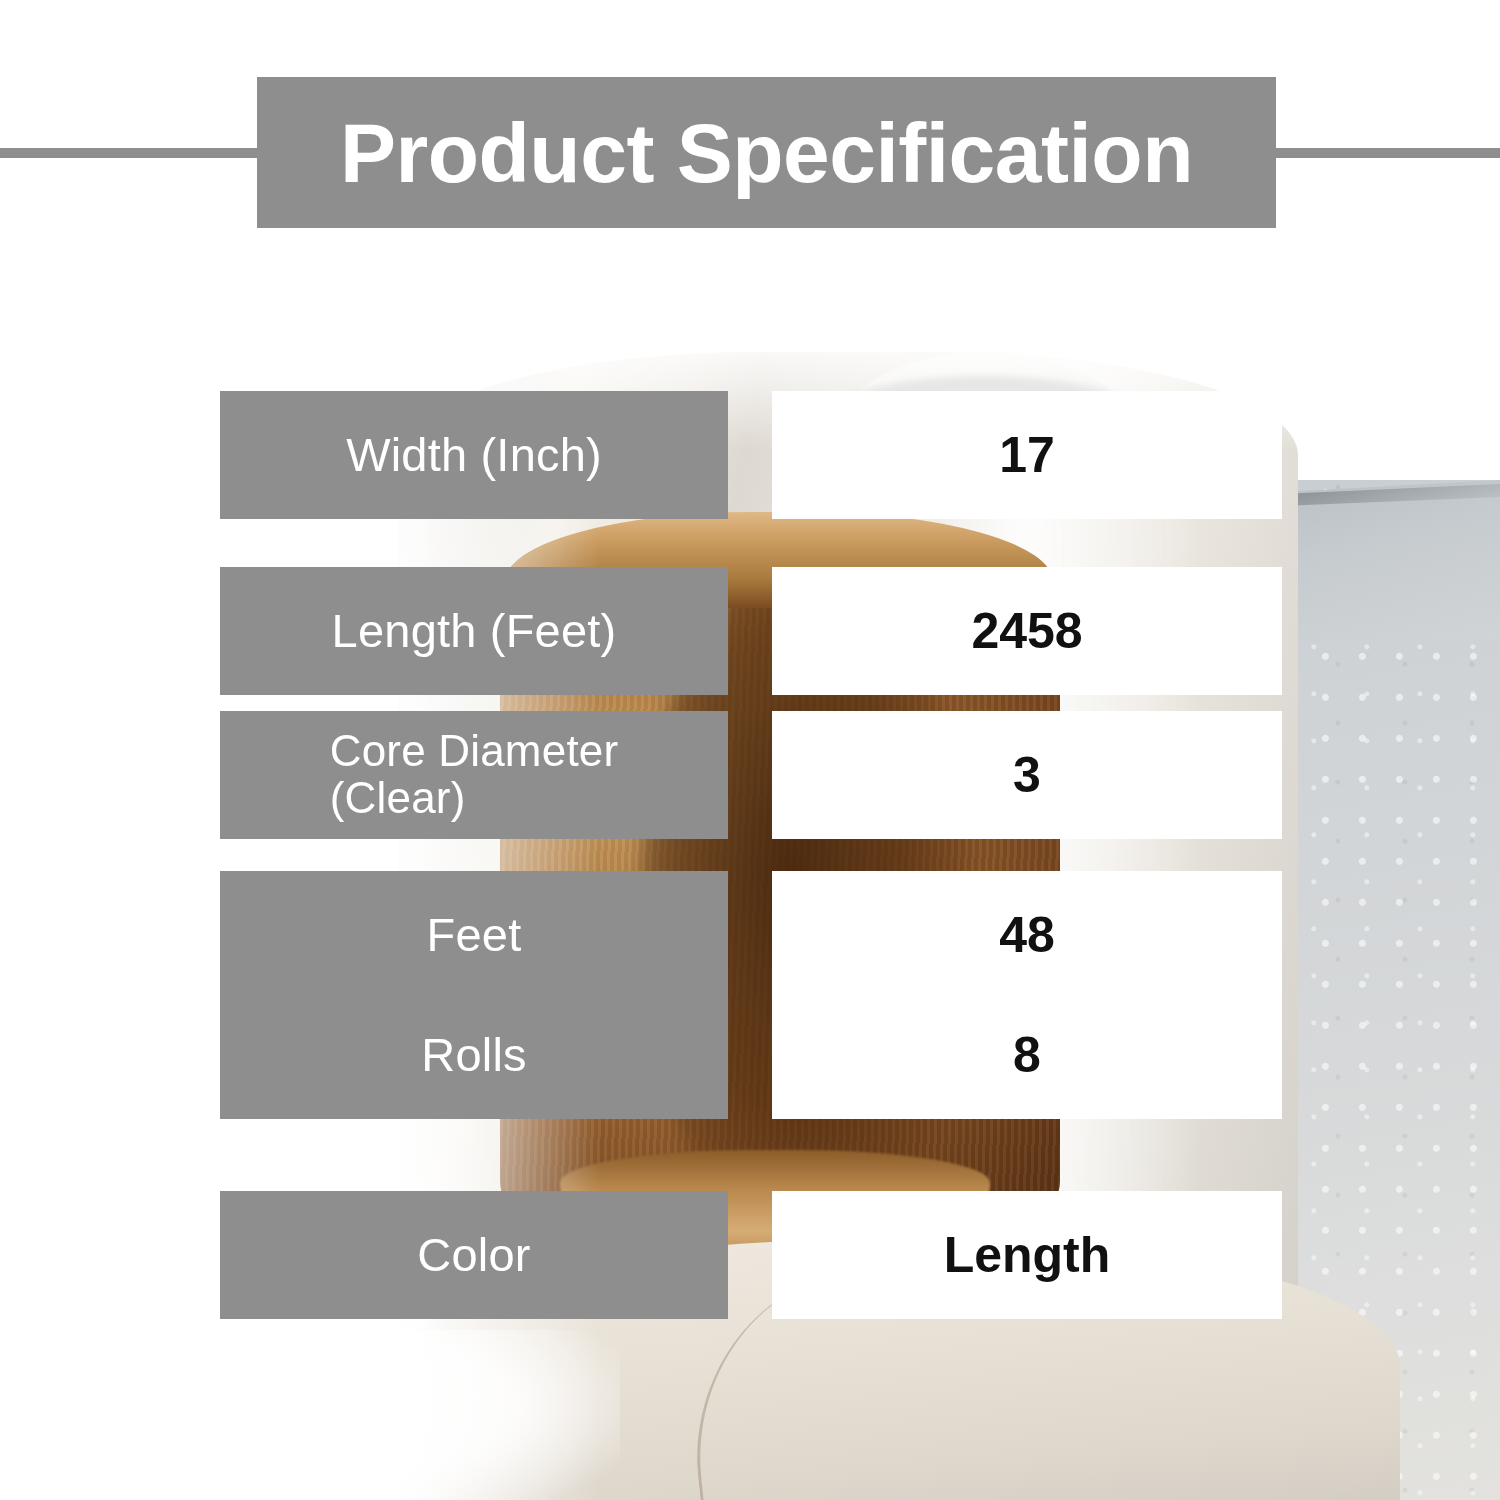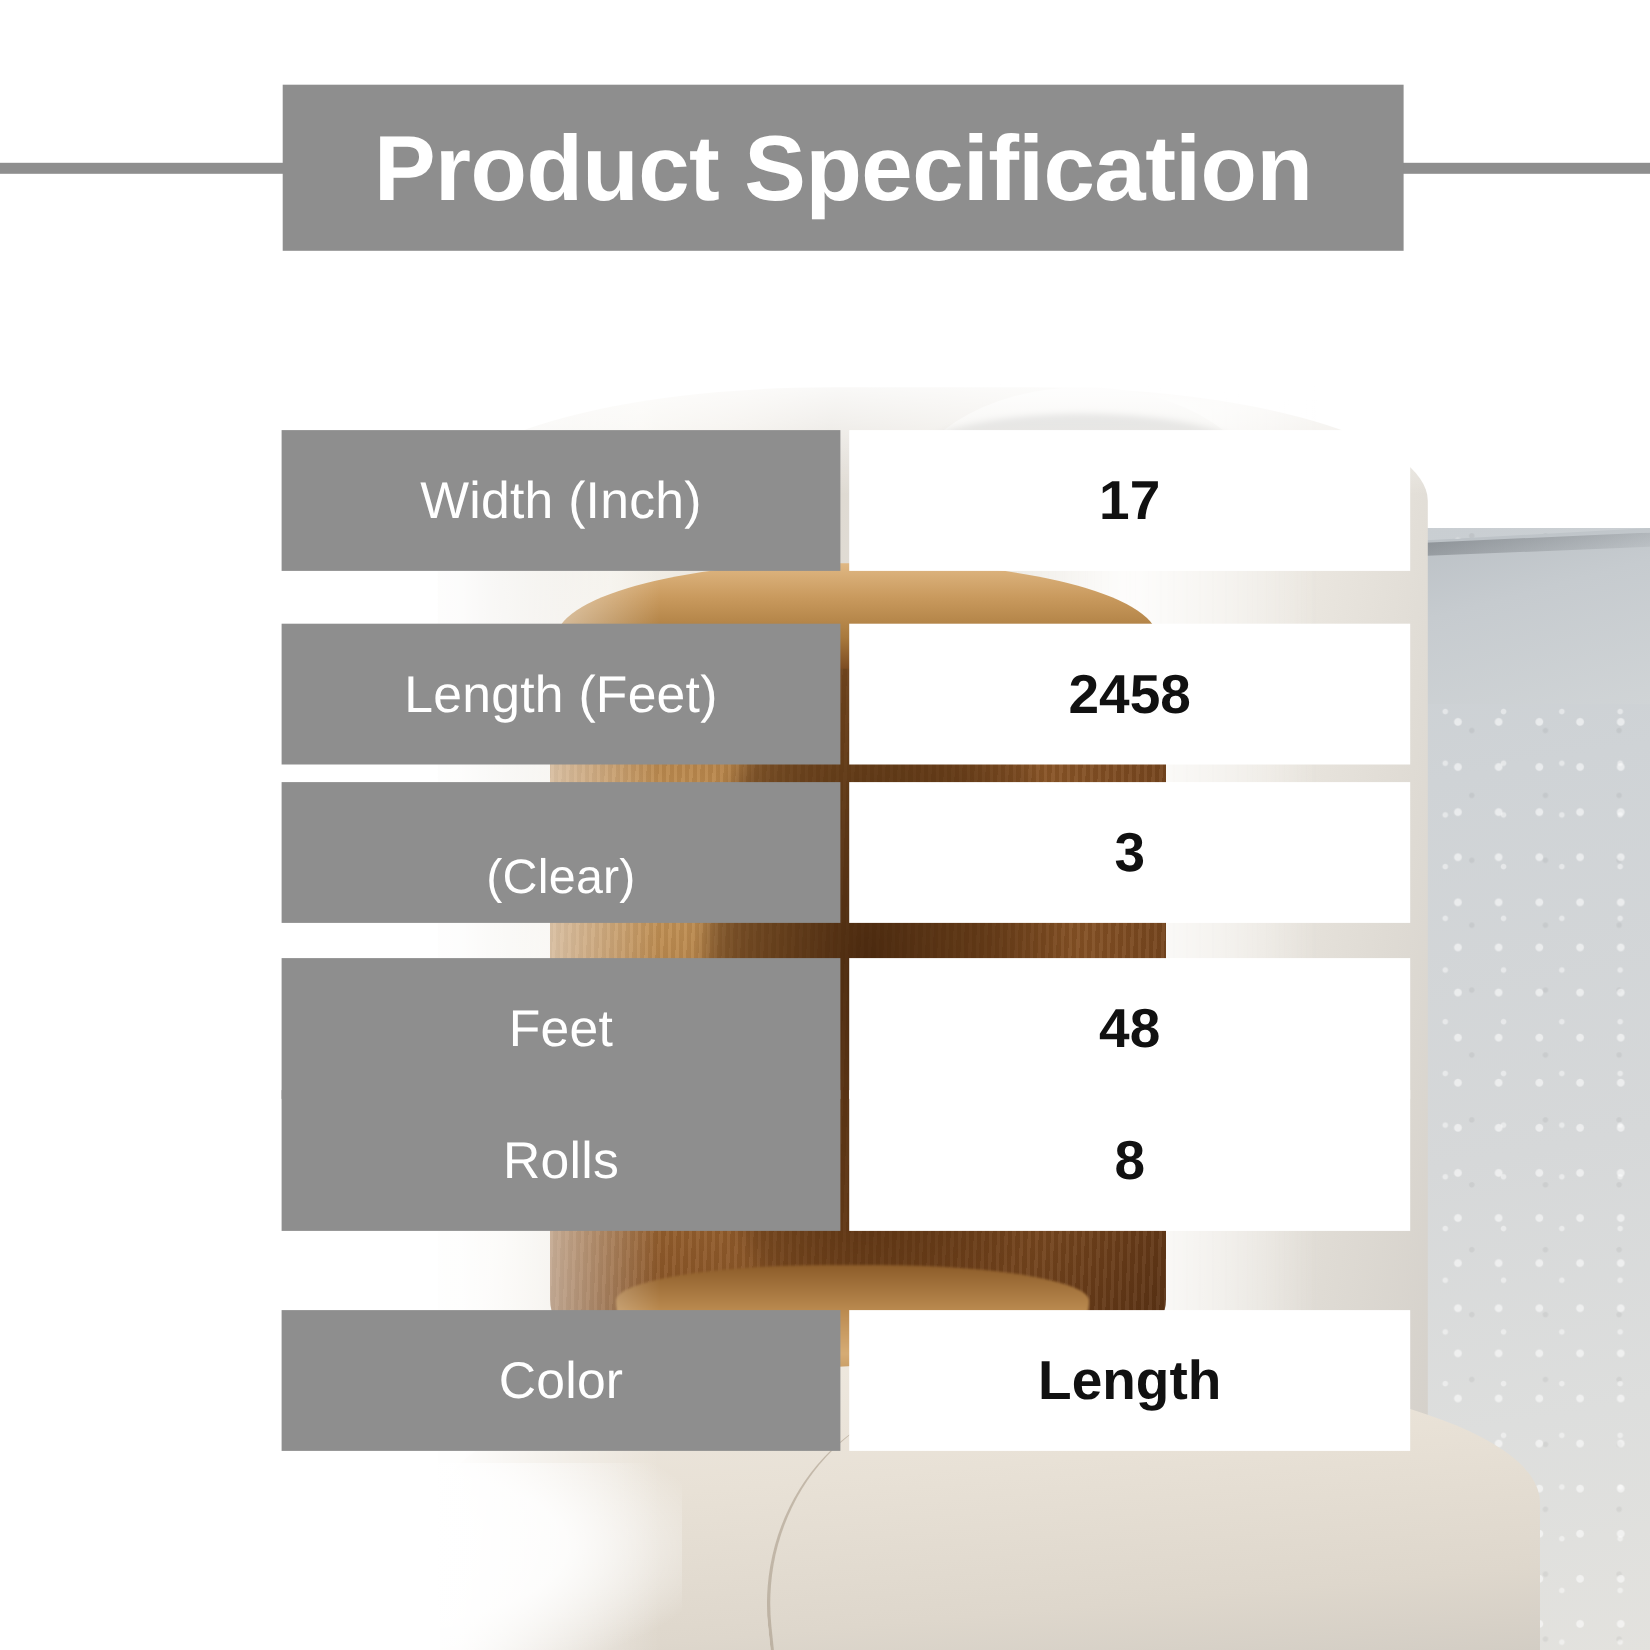--- a/index.html
+++ b/index.html
@@ -256,21 +256,20 @@
     color: #ffffff;
     display: flex;
     align-items: center;
     justify-content: center;
     text-align: left;
     font-family: "Liberation Sans", sans-serif;
     font-weight: 300;
     font-size: 47px;
     line-height: 1.08;
     letter-spacing: .2px;
-    margin-left: 36px;
   }
   .spec-value {
     position: absolute;
     left: 772px;
     width: 510px;
     background: #ffffff;
     color: #111111;
     display: flex;
     align-items: center;
     justify-content: center;
@@ -331,21 +330,21 @@
   </div>
 
   <div class="spec-row">
     <div class="spec-label r1">Length (Feet)</div>
     <div class="spec-value r1">2458</div>
   </div>
 
   <div class="spec-row">
     <div class="spec-label r2 two-line">
       <div>
-        <br>
+        <span>Core Diameter</span><br>
         <span>(Clear)</span>
       </div>
     </div>
     <div class="spec-value r2">3</div>
   </div>
 
   <div class="spec-row">
     <div class="spec-label r3">Feet</div>
     <div class="spec-value r3">48</div>
   </div>

